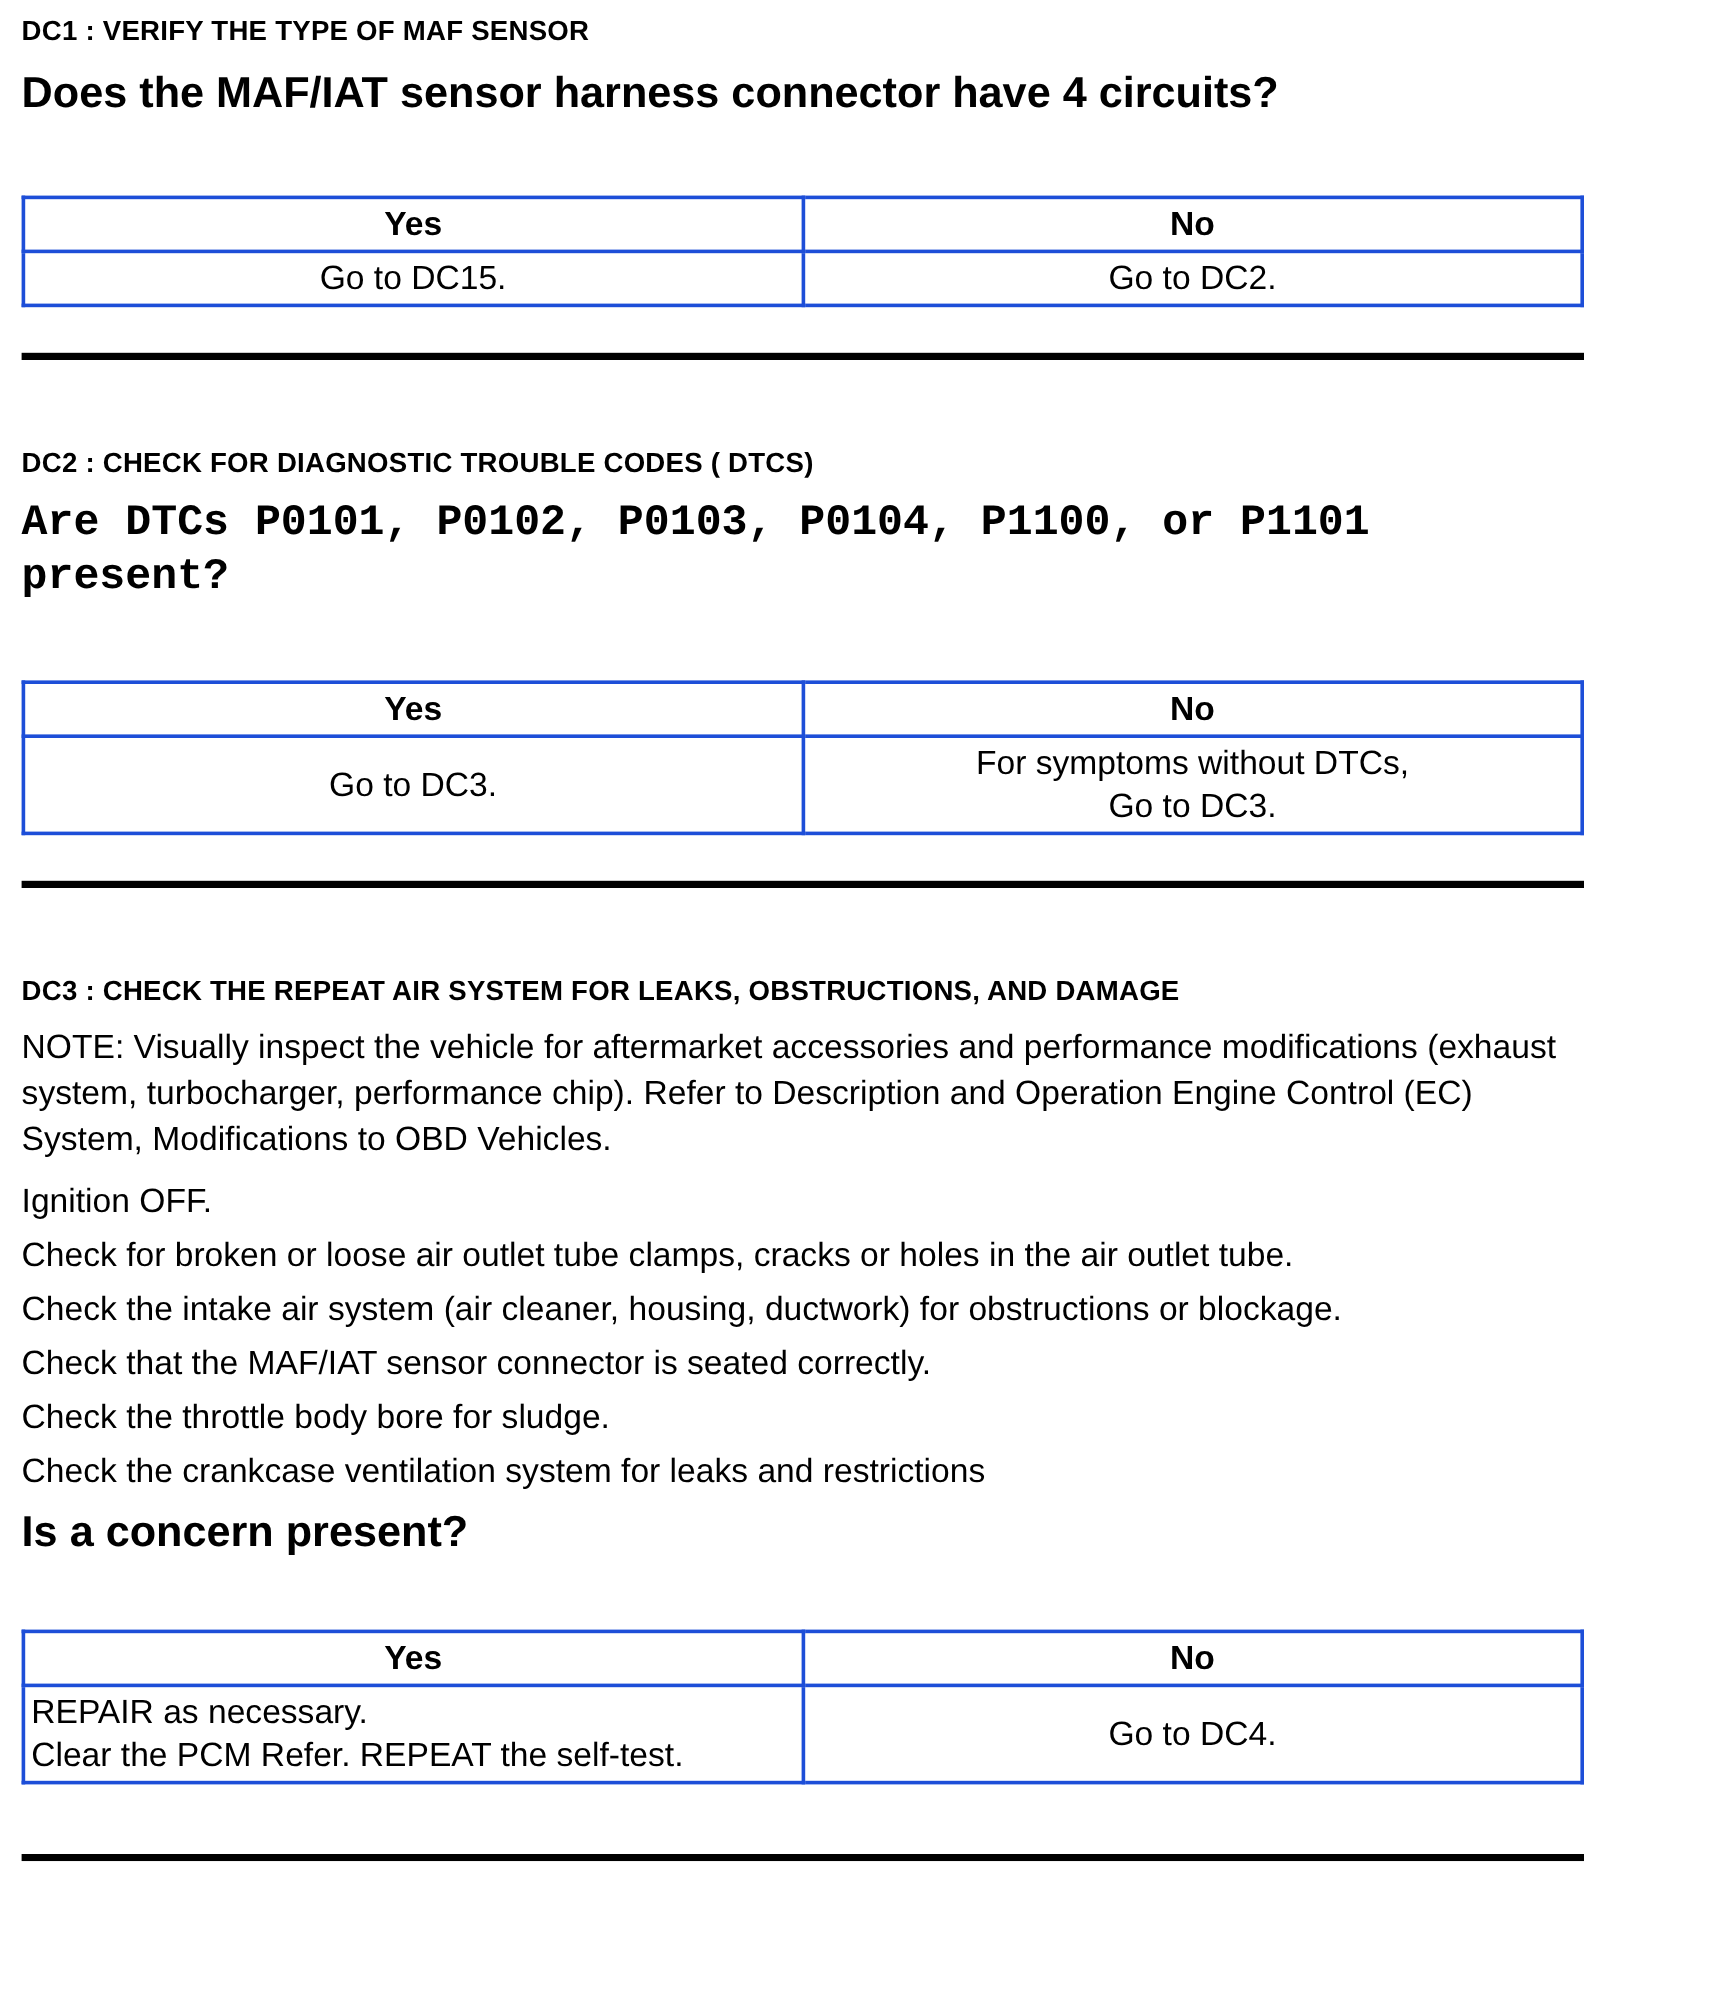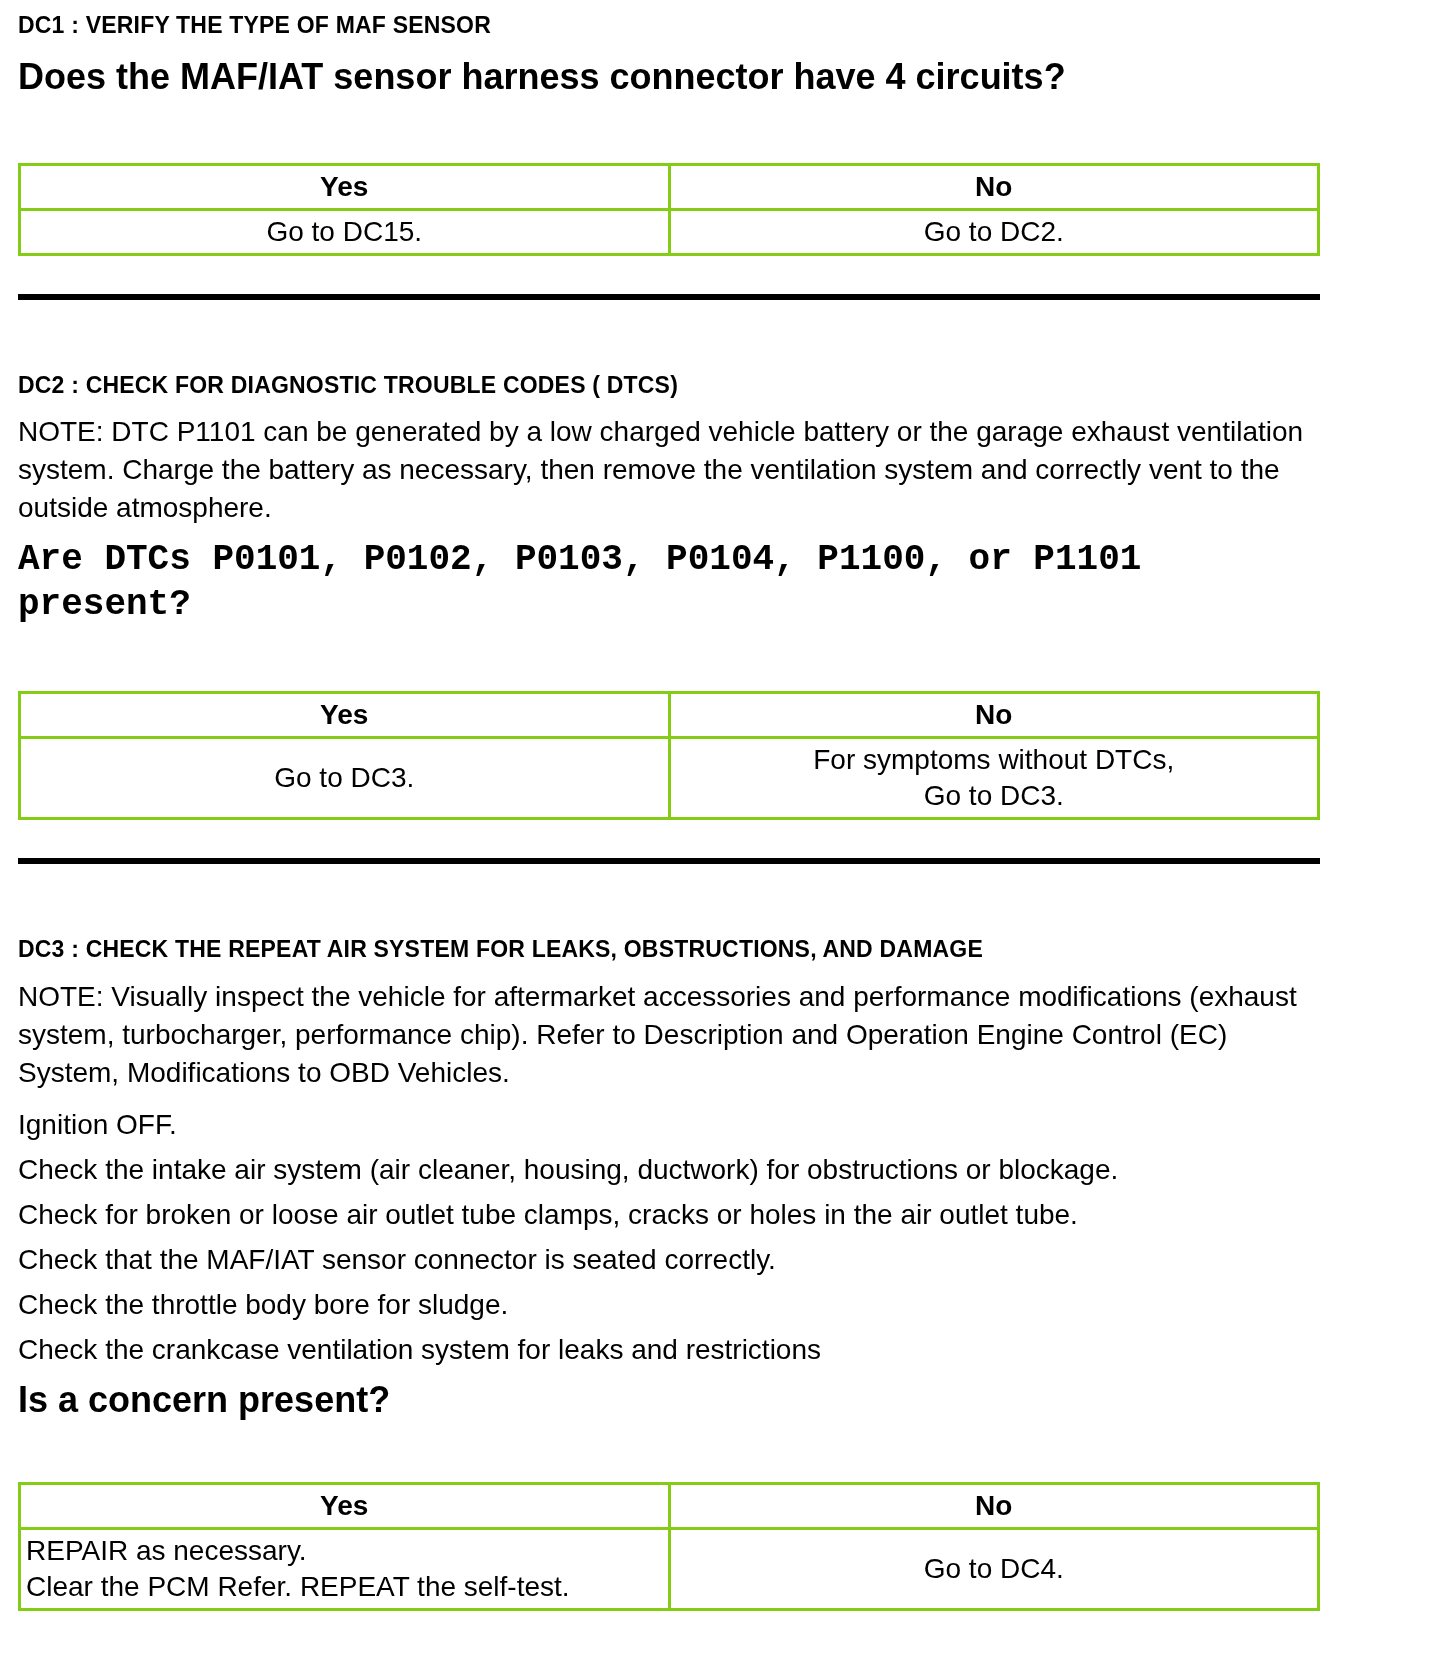--- a/index.html
+++ b/index.html
@@ -38,21 +38,21 @@
   .steps { margin-top: 14px; }
   .decision-table {
     width: 100%;
     border-collapse: collapse;
     table-layout: fixed;
   }
   .decision-table.t1 { margin-top: 64px; }
   .decision-table.t2 { margin-top: 64px; }
   .decision-table.t3 { margin-top: 60px; }
   .decision-table th, .decision-table td {
-    border: 3px solid #84cc16;
+    border: 3px solid #1d4ed8;
     font-size: 28px;
     text-align: center;
     vertical-align: middle;
     padding: 3px 8px;
     white-space: pre-line;
     line-height: 36px;
   }
   .decision-table th { font-weight: bold; }
   .decision-table td.cell-left {
     text-align: left;
@@ -87,21 +87,20 @@
           <td>Go to DC15.</td>
           <td>Go to DC2.</td>
         </tr>
       </tbody>
     </table>
     <div class="thick-rule"></div>
   </div>
 
   <div class="section-gap">
     <h2 class="section-heading">DC2 : CHECK FOR DIAGNOSTIC TROUBLE CODES ( DTCS)</h2>
-    <p class="note">NOTE:  DTC P1101 can be generated by a low charged vehicle battery or the garage exhaust ventilation system. Charge the battery as necessary, then remove the ventilation system and correctly vent to the outside atmosphere.</p>
     <p class="question" style="margin-top:10px;font-family:Liberation Mono, monospace;">Are DTCs P0101, P0102, P0103, P0104, P1100, or P1101 present?</p>
     <table class="decision-table t2">
       <thead>
         <tr>
           <th>Yes</th>
           <th>No</th>
         </tr>
       </thead>
       <tbody>
         <tr>
@@ -112,22 +111,22 @@
       </tbody>
     </table>
     <div class="thick-rule"></div>
   </div>
 
   <div class="section-gap">
     <h2 class="section-heading">DC3 : CHECK THE REPEAT AIR SYSTEM FOR LEAKS, OBSTRUCTIONS, AND DAMAGE</h2>
     <p class="note">NOTE: Visually inspect the vehicle for aftermarket accessories and performance modifications (exhaust system, turbocharger, performance chip). Refer to Description and Operation  Engine Control (EC) System, Modifications to OBD Vehicles.</p>
     <div class="steps">
       <p class="step">Ignition OFF.</p>
+      <p class="step">Check for broken or loose air outlet tube clamps, cracks or holes in the air outlet tube.</p>
       <p class="step">Check the intake air system (air cleaner, housing, ductwork) for obstructions or blockage.</p>
-      <p class="step">Check for broken or loose air outlet tube clamps, cracks or holes in the air outlet tube.</p>
       <p class="step">Check that the MAF/IAT sensor connector is seated correctly.</p>
       <p class="step">Check the throttle body bore for sludge.</p>
       <p class="step">Check the crankcase ventilation system for leaks and restrictions</p>
     </div>
     <p class="question" style="margin-top:8px;">Is a concern present?</p>
     <table class="decision-table t3">
       <thead>
         <tr>
           <th>Yes</th>
           <th>No</th>

